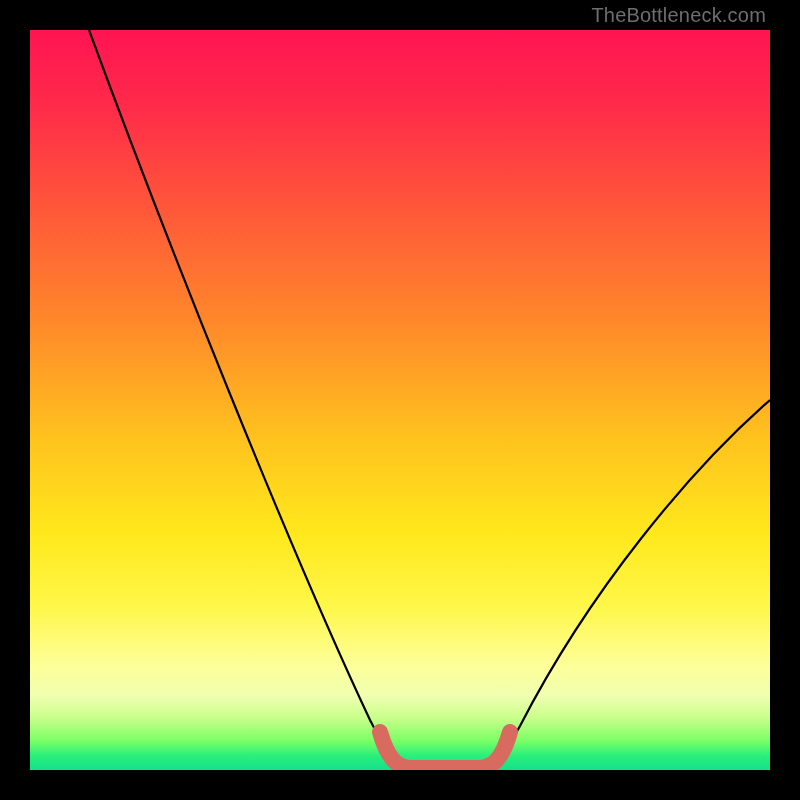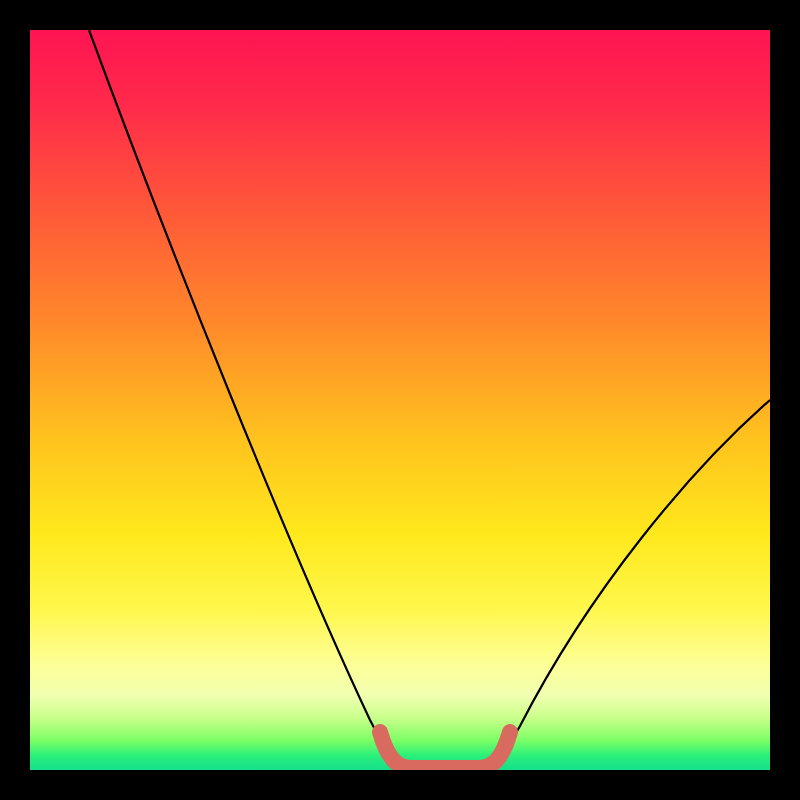--- a/index.html
+++ b/index.html
@@ -75,14 +75,15 @@
                C560,560 660,440 740,370"></path>
 
       <path fill="none" stroke="#d96a5f" stroke-width="16" stroke-linecap="round" d="M350,702
                C358,730 368,738 382,738
                L448,738
                C462,738 472,730 480,702"></path>
     </svg>
 
   </div>
 
+  <div class="watermark">TheBottleneck.com</div>
 
 </div>
 
 </body></html>

